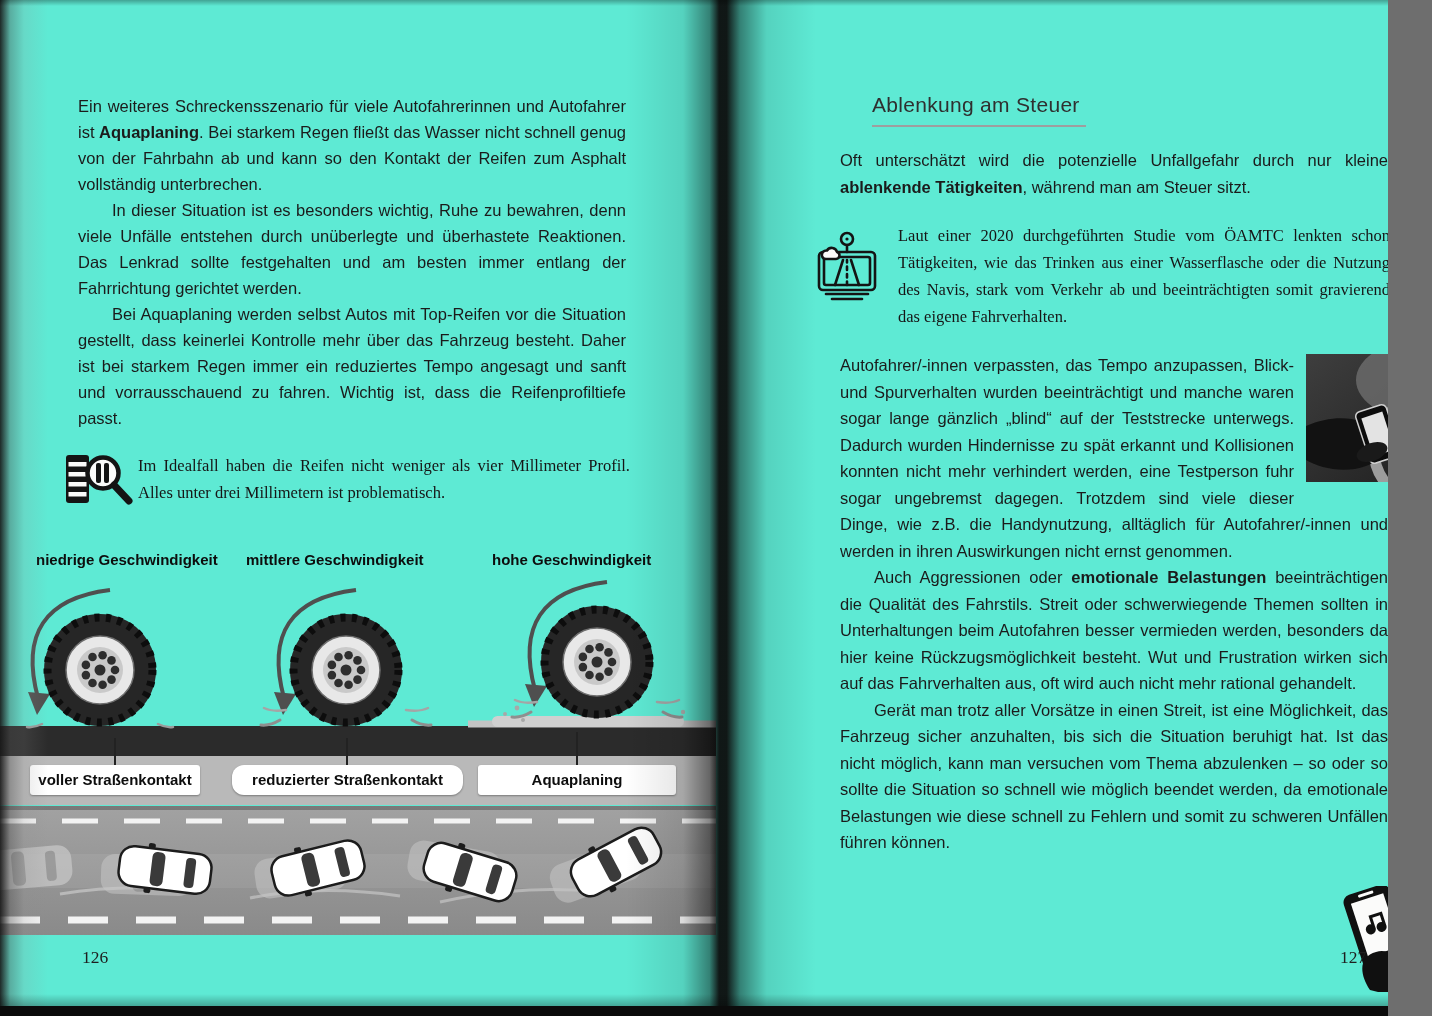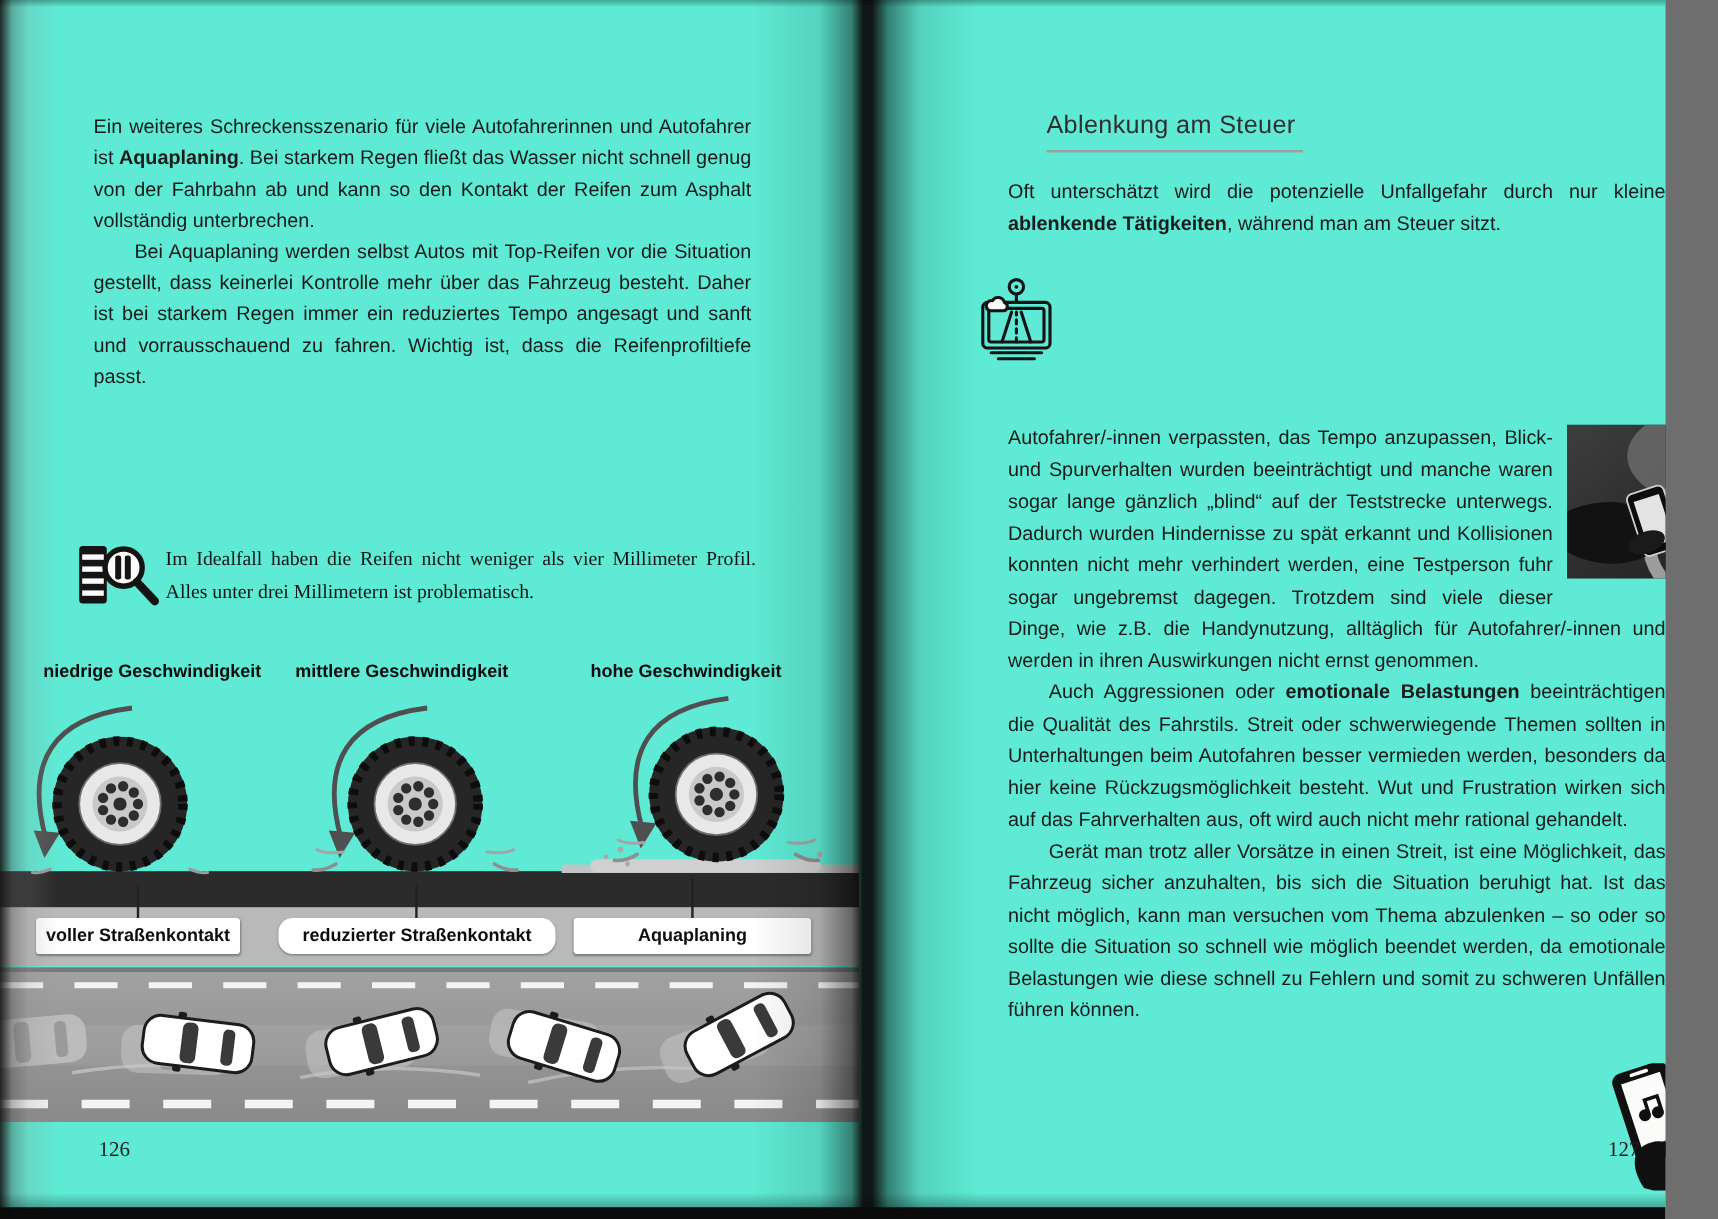--- a/index.html
+++ b/index.html
@@ -52,20 +52,21 @@
 </style>
 </head>
 <body>
 
 <div class="spread">
 
   <div class="abs" style="left:0; top:0; width:716px; height:1016px;">
 
     <div class="abs jtext" style="left:78px; top:93px; width:548px;">
       <p><span>Ein weiteres Schreckensszenario für viele Autofahrerinnen und Autofahrer ist </span><span class="bold">Aquaplaning</span><span>. Bei starkem Regen fließt das Wasser nicht schnell genug von der Fahrbahn ab und kann so den Kontakt der Reifen zum Asphalt vollständig unterbrechen.</span></p>
+      <p class="indent"><span>In dieser Situation ist es besonders wichtig, Ruhe zu bewahren, denn viele Unfälle entstehen durch unüberlegte und überhastete Reaktionen. Das Lenkrad sollte festgehalten und am besten immer entlang der Fahrrichtung gerichtet werden.</span></p>
       <p class="indent"><span>Bei Aquaplaning werden selbst Autos mit Top-Reifen vor die Situation gestellt, dass keinerlei Kontrolle mehr über das Fahrzeug besteht. Daher ist bei starkem Regen immer ein reduziertes Tempo angesagt und sanft und vorrausschauend zu fahren. Wichtig ist, dass die Reifenprofiltiefe passt.</span></p>
     </div>
 
     <div class="abs note-row" style="left:62px; top:452px; width:568px;">
       <span class="note-icon" style="width:76px;">
         <svg width="74" height="56" viewBox="0 0 74 56">
           <rect x="4" y="3" width="23" height="48" rx="3" fill="#141414"></rect>
           <rect x="6.5" y="10" width="18" height="4.5" fill="#fbfbfa"></rect>
           <rect x="6.5" y="20" width="18" height="4.5" fill="#fbfbfa"></rect>
           <rect x="6.5" y="30" width="18" height="4.5" fill="#fbfbfa"></rect>
@@ -250,20 +251,21 @@
           <rect x="7" y="24" width="56" height="38" rx="4"></rect>
           <rect x="12" y="29" width="46" height="28" rx="2"></rect>
           <line x1="23" y1="57" x2="31" y2="32"></line>
           <line x1="47" y1="57" x2="39" y2="32"></line>
           <line x1="35" y1="57" x2="35" y2="32" stroke-dasharray="3.5 4"></line>
           <path d="M 10 28 a 4.5 4.5 0 0 1 5 -5.5 a 5.5 5.5 0 0 1 10 1.5 a 3.6 3.6 0 0 1 -1 7 l -10 0 a 4 4 0 0 1 -4 -3" fill="#fbfbfa"></path>
           <line x1="14" y1="66" x2="56" y2="66"></line>
           <line x1="20" y1="71" x2="50" y2="71"></line>
         </svg>
       </span>
+      <span class="note-text serif-note">Laut einer 2020 durchgeführten Studie vom ÖAMTC lenkten schon Tätigkeiten, wie das Trinken aus einer Wasserflasche oder die Nutzung des Navis, stark vom Verkehr ab und beeinträchtigten somit gravierend das eigene Fahrverhalten.</span>
     </div>
 
     <div class="abs jtext" style="left:92px; top:352px; width:548px;">
       <p>
         <span class="photo">
           <svg width="158" height="128" viewBox="0 0 158 128">
             <defs>
               <linearGradient id="phGrad" x1="0" y1="0" x2="1" y2="1">
                 <stop offset="0" stop-color="#3e3e3e"></stop>
                 <stop offset="1" stop-color="#1d1d1d"></stop>

